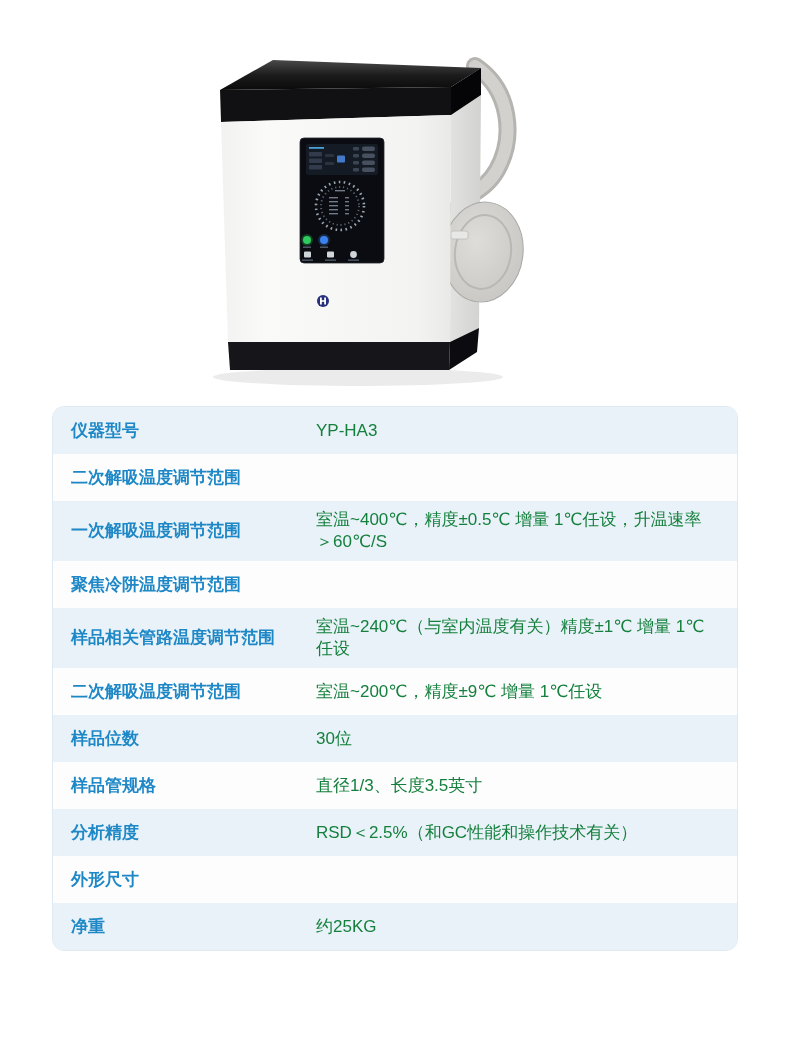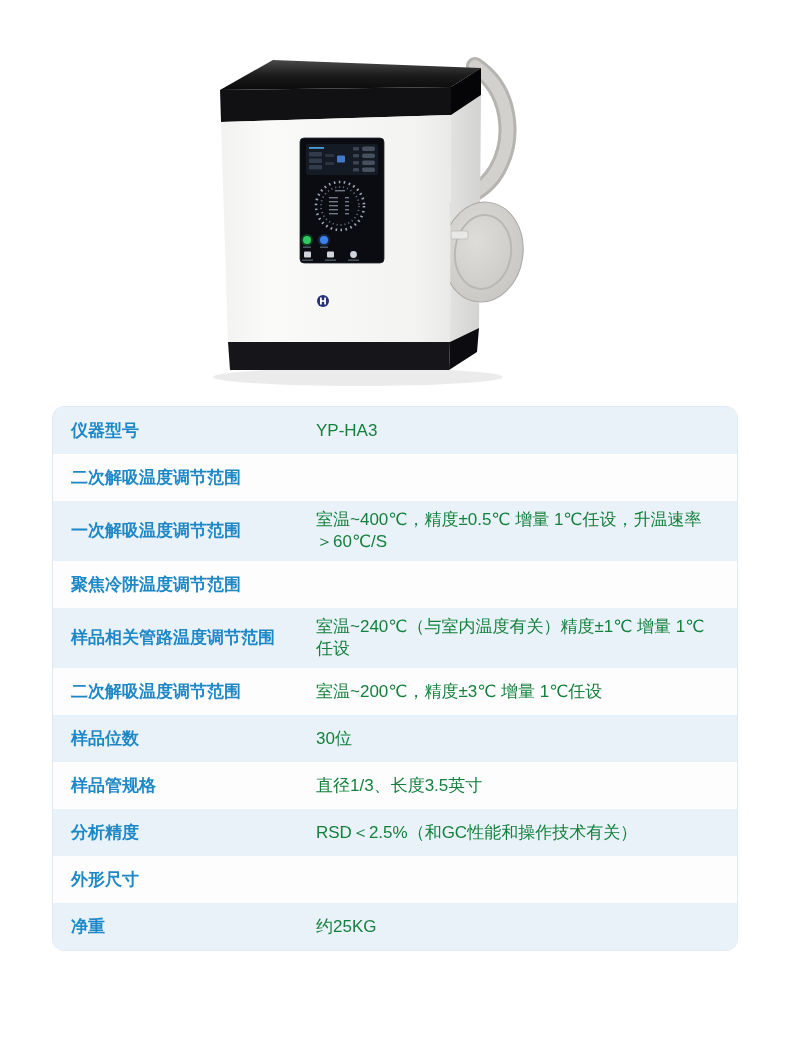--- a/index.html
+++ b/index.html
@@ -198,21 +198,21 @@
   </div>
   <div class="spec-row">
     <div class="spec-label">聚焦冷阱温度调节范围</div>
   </div>
   <div class="spec-row">
     <div class="spec-label">样品相关管路温度调节范围</div>
     <div class="spec-value">室温~240℃（与室内温度有关）精度±1℃ 增量 1℃任设</div>
   </div>
   <div class="spec-row">
     <div class="spec-label">二次解吸温度调节范围</div>
-    <div class="spec-value">室温~200℃，精度±3℃ 增量 1℃任设</div>
+    <div class="spec-value">室温~200℃，精度±9℃ 增量 1℃任设</div>
   </div>
   <div class="spec-row">
     <div class="spec-label">样品位数</div>
     <div class="spec-value">30位</div>
   </div>
   <div class="spec-row">
     <div class="spec-label">样品管规格</div>
     <div class="spec-value">直径1/3、长度3.5英寸</div>
   </div>
   <div class="spec-row">

